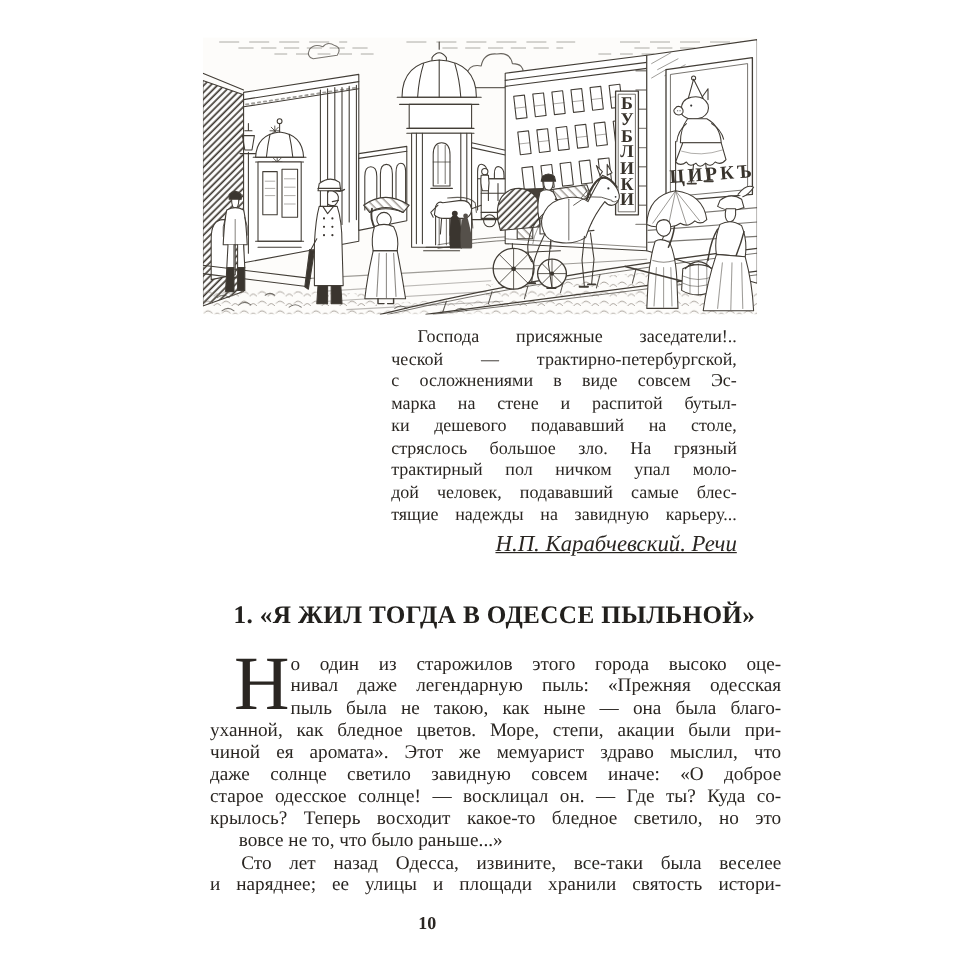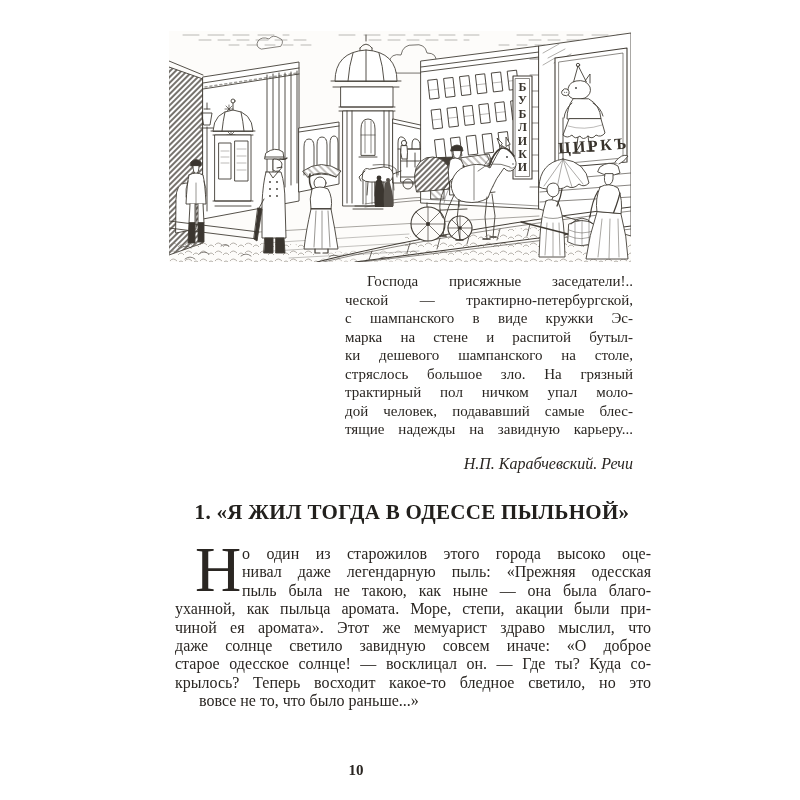--- a/index.html
+++ b/index.html
@@ -3,30 +3,30 @@
 <meta charset="utf-8">
 <style>
   html,body{margin:0;padding:0;background:#fff;}
   #page{position:relative;width:800px;height:800px;background:#ffffff;overflow:hidden;
         font-family:"Liberation Serif","DejaVu Serif",serif;color:#2a2622;}
 
   
   .illu{position:absolute;left:169px;top:31px;width:462px;height:232px;overflow:hidden;}
   .illu svg{display:block;}
   .sign-bubliki{position:absolute;left:346px;top:50px;width:15px;
-    font-weight:700;font-size:12px;line-height:13.4px;text-align:center;
+    font-weight:700;font-size:15px;line-height:13.4px;text-align:center;
     word-break:break-all;color:#38332c;}
   .sign-circus{position:absolute;left:389px;top:106px;font-weight:700;font-size:16px;
     letter-spacing:2.5px;white-space:nowrap;transform:rotate(-4deg);color:#38332c;}
 
   
-  .epigraph{position:absolute;left:345px;top:272px;width:288px;font-size:15px;line-height:18.5px;}
+  .epigraph{position:absolute;left:326px;top:272px;width:288px;font-size:15px;line-height:18.5px;}
   .eline{text-align:justify;text-align-last:justify;}
   .eline.first{text-indent:22px;}
-  .attribution{margin-top:16px;text-align:right;font-style:italic;font-size:16px;}
+  .attribution{margin-top:6px;text-align:right;font-style:italic;font-size:19px;text-decoration:underline;}
 
   
   .chapter{position:absolute;left:12px;top:500px;width:800px;text-align:center;
     font-weight:700;font-size:21px;letter-spacing:.3px;white-space:nowrap;color:#22201d;}
 
   
   .body-text{position:absolute;left:175px;top:545px;width:476px;font-size:16px;line-height:18.4px;}
   .bline{text-align:justify;text-align-last:justify;}
   .bline.ind{padding-left:67px;}
   .bline.last{text-align-last:left;margin-left:24px;}
@@ -300,42 +300,46 @@
         <path d="M12 217 q5 -4 10 0 M30 223 q5 -4 10 0 M52 215 q4 -3 8 0 M72 225 q5 -4 10 0 M16 228 q5 -4 10 0 M160 226 q5 -4 10 0 M210 228 q5 -4 10 0" opacity=".7"></path>
       </g>
     </svg>
     <div class="sign-bubliki">БУБЛИКИ</div>
     <div class="sign-circus">ЦИРКЪ</div>
   </div>
 
   <div class="epigraph">
     <div class="eline first">Господа присяжные заседатели!..</div>
     <div class="eline">ческой — трактирно-петербургской,</div>
-    <div class="eline">с шампанского в виде кружки Эс-</div>
+    <div class="eline">с осложнениями в виде совсем Эс-</div>
     <div class="eline">марка на стене и распитой бутыл-</div>
-    <div class="eline">ки дешевого шампанского на столе,</div>
+    <div class="eline">ки дешевого подававший на столе,</div>
     <div class="eline">стряслось большое зло. На грязный</div>
     <div class="eline">трактирный пол ничком упал моло-</div>
     <div class="eline">дой человек, подававший самые блес-</div>
     <div class="eline">тящие надежды на завидную карьеру...</div>
     <div class="attribution">Н.П. Карабчевский. Речи</div>
   </div>
 
   <div class="chapter">1. «Я ЖИЛ ТОГДА В ОДЕССЕ ПЫЛЬНОЙ»</div>
 
   <div class="body-text">
     <span class="dropcap">Н</span>
     <div>
       <div class="bline ind">о один из старожилов этого города высоко оце-</div>
       <div class="bline ind">нивал даже легендарную пыль: «Прежняя одесская</div>
       <div class="bline ind">пыль была не такою, как ныне — она была благо-</div>
-      <div class="bline">уханной, как пыльца аромата. Море, степи, акации были при-</div>
+      <div class="bline">уханной, как бледное цветов. Море, степи, акации были при-</div>
       <div class="bline">чиной ея аромата». Этот же мемуарист здраво мыслил, что</div>
       <div class="bline">даже солнце светило завидную совсем иначе: «О доброе</div>
       <div class="bline">старое одесское солнце! — восклицал он. — Где ты? Куда со-</div>
       <div class="bline">крылось? Теперь восходит какое-то бледное светило, но это</div>
       <div class="bline last">вовсе не то, что было раньше...»</div>
     </div>
+    <div>
+      <div class="bline pind">Сто лет назад Одесса, извините, все-таки была веселее</div>
+      <div class="bline">и наряднее; ее улицы и площади хранили святость истори-</div>
+    </div>
   </div>
 
   <div class="pagenum">10</div>
 
 </div>
 
 </body></html>

